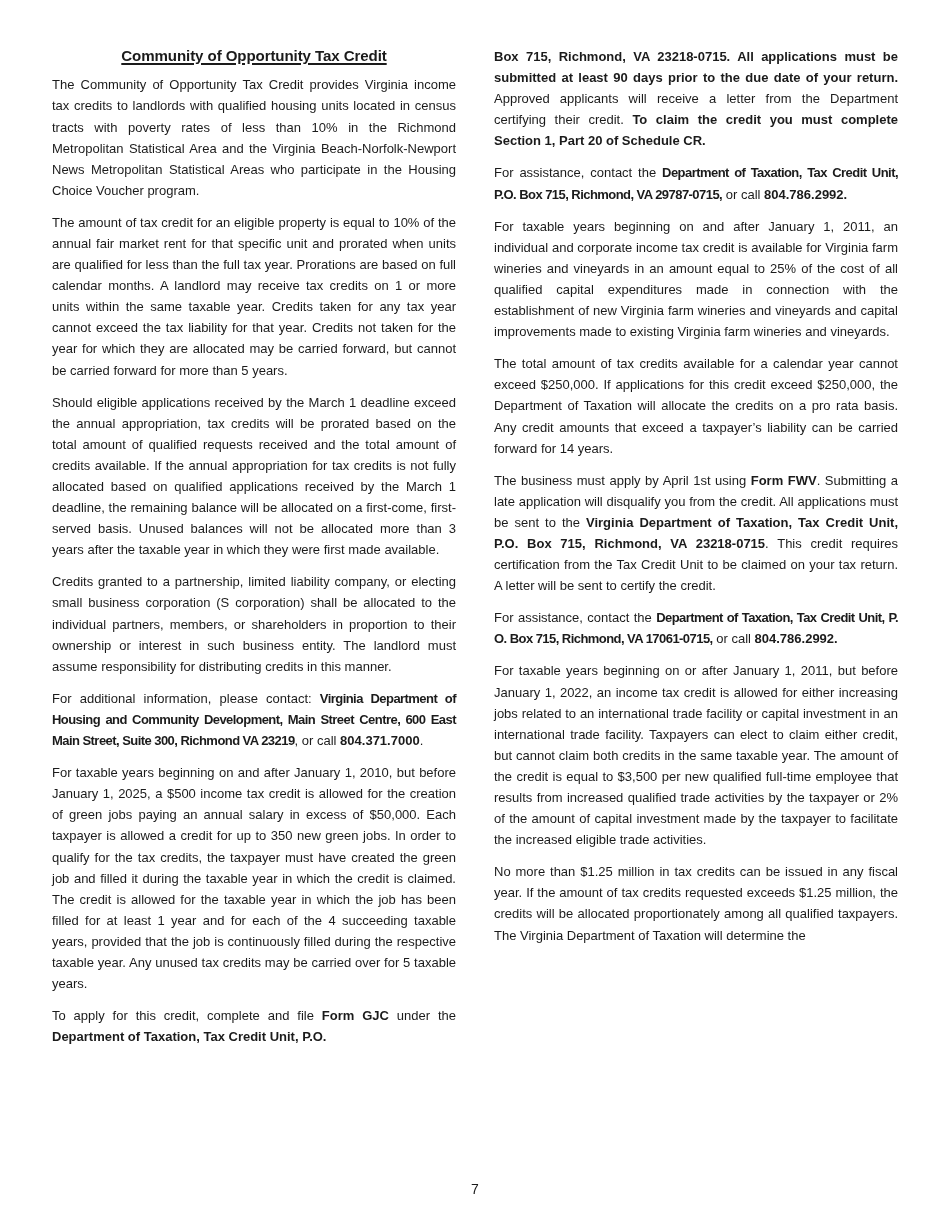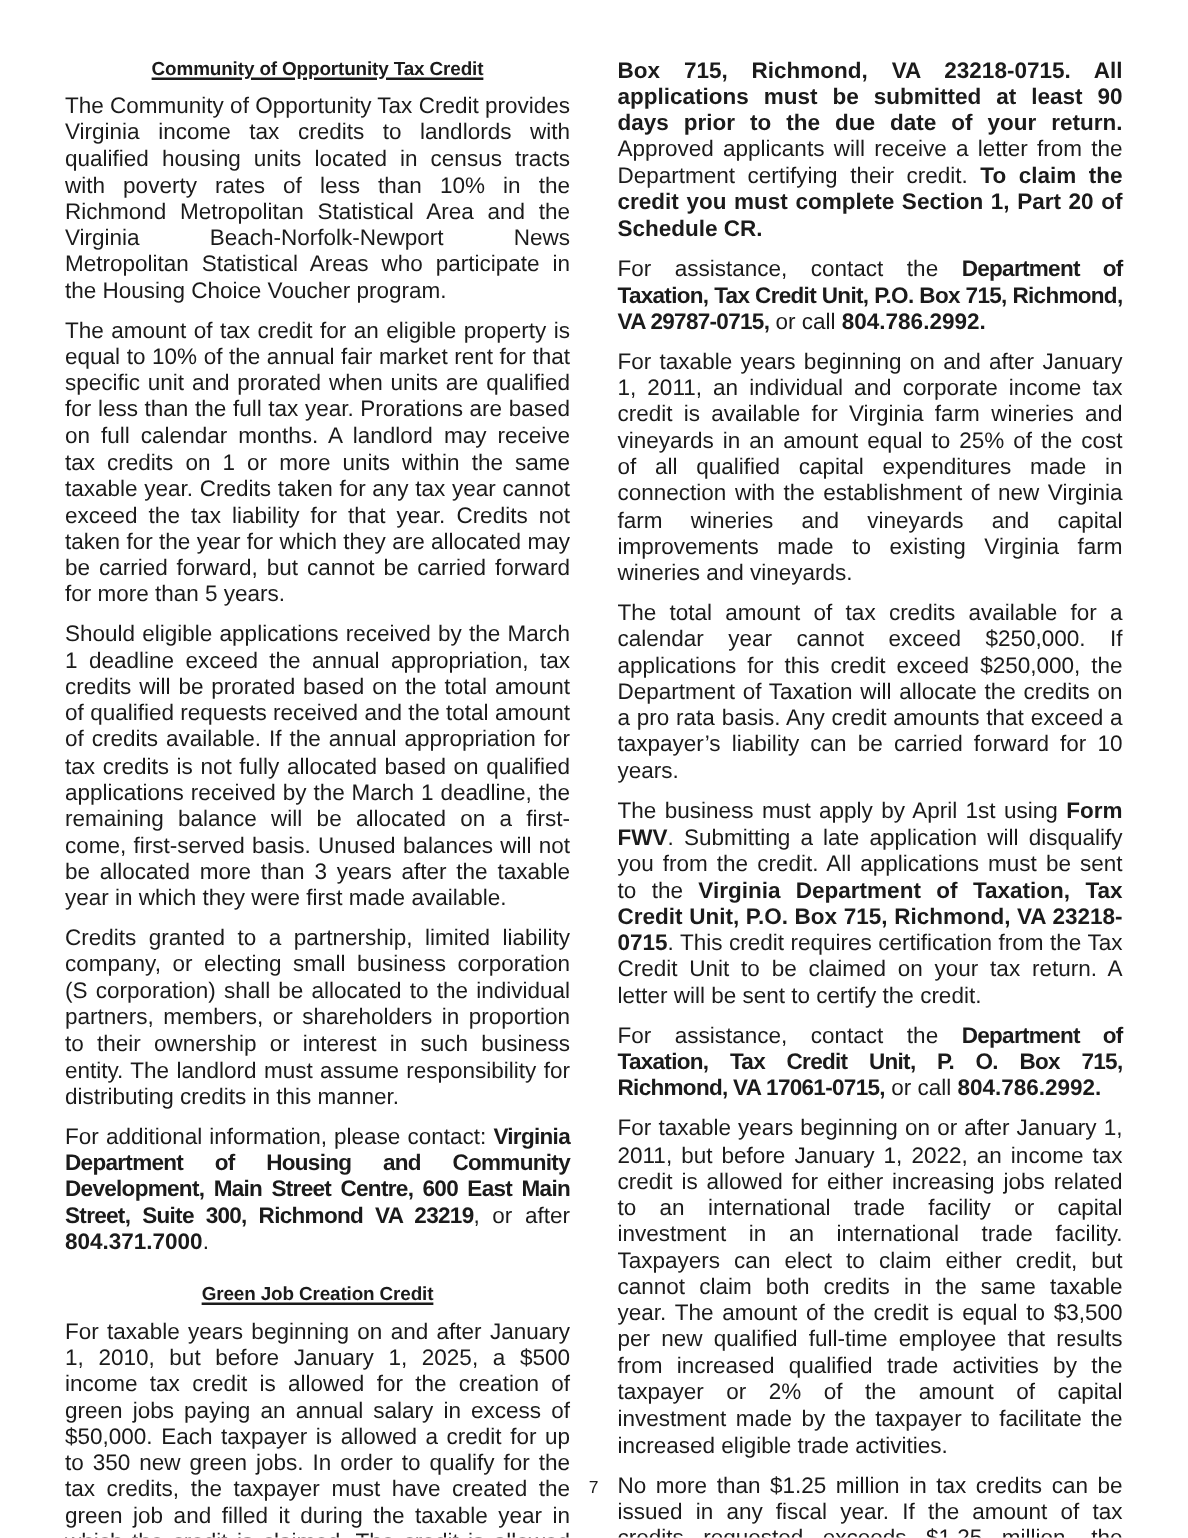--- a/index.html
+++ b/index.html
@@ -52,21 +52,21 @@
   h2.section-heading span.ul {
     text-decoration: underline;
     text-underline-offset: 2px;
     text-decoration-thickness: 1.6px;
   }
   h2.section-heading.spaced-above {
     margin-top: 22px;
   }
 
   p.body-text {
-    font-size: 18px;
+    font-size: 13px;
     line-height: 21.1px;
     text-align: justify;
     text-justify: inter-word;
     margin: 0 0 11px 0;
     padding: 0;
     hyphens: none;
   }
   p.body-text:last-child { margin-bottom: 0; }
 
   p.body-text b { font-weight: bold; }
@@ -88,30 +88,29 @@
 <body>
 
 <div class="page">
   <div class="columns">
     <div class="column" id="col-left">
         <h2 class="section-heading"><span class="ul">Community of Opportunity Tax Credit</span></h2>
         <p class="body-text"><span>The Community of Opportunity Tax Credit provides Virginia income tax credits to landlords with qualified housing units located in census tracts with poverty rates of less than 10% in the Richmond Metropolitan Statistical Area and the Virginia Beach-Norfolk-Newport News Metropolitan Statistical Areas who participate in the Housing Choice Voucher program.</span></p>
         <p class="body-text"><span>The amount of tax credit for an eligible property is equal to 10% of the annual fair market rent for that specific unit and prorated when units are qualified for less than the full tax year. Prorations are based on full calendar months. A landlord may receive tax credits on 1 or more units within the same taxable year. Credits taken for any tax year cannot exceed the tax liability for that year. Credits not taken for the year for which they are allocated may be carried forward, but cannot be carried forward for more than 5 years.</span></p>
         <p class="body-text"><span>Should eligible applications received by the March 1 deadline exceed the annual appropriation, tax credits will be prorated based on the total amount of qualified requests received and the total amount of credits available. If the annual appropriation for tax credits is not fully allocated based on qualified applications received by the March 1 deadline, the remaining balance will be allocated on a first-come, first-served basis. Unused balances will not be allocated more than 3 years after the taxable year in which they were first made available.</span></p>
         <p class="body-text"><span>Credits granted to a partnership, limited liability company, or electing small business corporation (S corporation) shall be allocated to the individual partners, members, or shareholders in proportion to their ownership or interest in such business entity. The landlord must assume responsibility for distributing credits in this manner.</span></p>
-        <p class="body-text"><span>For additional information, please contact: </span><b class="tight">Virginia Department of Housing and Community Development, Main Street Centre, 600 East Main Street, Suite 300, Richmond VA 23219</b><span>, or after </span><b>804.371.7000</b><span>.</span></p>
-        <h2 class="section-heading spaced-above"><span class="ul">Green Job Creation Credit</span></h2>
+        <p class="body-text"><span>For additional information, please contact: </span><b class="tight">Virginia Department of Housing and Community Development, Main Street Centre, 600 East Main Street, Suite 300, Richmond VA 23219</b><span>, or call </span><b>804.371.7000</b><span>.</span></p>
         <p class="body-text"><span>For taxable years beginning on and after January 1, 2010, but before January 1, 2025, a $500 income tax credit is allowed for the creation of green jobs paying an annual salary in excess of $50,000. Each taxpayer is allowed a credit for up to 350 new green jobs. In order to qualify for the tax credits, the taxpayer must have created the green job and filled it during the taxable year in which the credit is claimed. The credit is allowed for the taxable year in which the job has been filled for at least 1 year and for each of the 4 succeeding taxable years, provided that the job is continuously filled during the respective taxable year. Any unused tax credits may be carried over for 5 taxable years.</span></p>
         <p class="body-text"><span>To apply for this credit, complete and file </span><b>Form GJC</b><span> under the </span><b>Department of Taxation, Tax Credit Unit, P.O.</b></p>
       </div>
     <div class="column" id="col-right">
         <p class="body-text"><b>Box 715, Richmond, VA 23218-0715.  All applications must be submitted at least 90 days prior to the due date of your return.</b><span> Approved applicants will receive a letter from the Department certifying their credit. </span><b>To claim the credit you must complete Section 1, Part 20 of Schedule CR.</b></p>
         <p class="body-text"><span>For assistance, contact the </span><b class="tight">Department of Taxation, Tax Credit Unit, P.O. Box 715, Richmond, VA 29787-0715,</b><span> or call </span><b>804.786.2992.</b></p>
         <p class="body-text"><span>For taxable years beginning on and after January 1, 2011, an individual and corporate income tax credit is available for Virginia farm wineries and vineyards in an amount equal to 25% of the cost of all qualified capital expenditures made in connection with the establishment of new Virginia farm wineries and vineyards and capital improvements made to existing Virginia farm wineries and vineyards.</span></p>
-        <p class="body-text"><span>The total amount of tax credits available for a calendar year cannot exceed $250,000. If applications for this credit exceed $250,000, the Department of Taxation will allocate the credits on a pro rata basis. Any credit amounts that exceed a taxpayer’s liability can be carried forward for 10 years.</span></p>
+        <p class="body-text"><span>The total amount of tax credits available for a calendar year cannot exceed $250,000. If applications for this credit exceed $250,000, the Department of Taxation will allocate the credits on a pro rata basis. Any credit amounts that exceed a taxpayer’s liability can be carried forward for 14 years.</span></p>
         <p class="body-text"><span>The business must apply by April 1st using </span><b>Form FWV</b><span>. Submitting a late application will disqualify you from the credit. All applications must be sent to the </span><b>Virginia Department of Taxation, Tax Credit Unit, P.O. Box 715, Richmond, VA 23218-0715</b><span>. This credit requires certification from the Tax Credit Unit to be claimed on your tax return. A letter will be sent to certify the credit.</span></p>
         <p class="body-text"><span>For assistance, contact the </span><b class="tight">Department of Taxation, Tax Credit Unit, P. O. Box 715, Richmond, VA 17061-0715,</b><span> or call </span><b>804.786.2992.</b></p>
         <p class="body-text"><span>For taxable years beginning on or after January 1, 2011, but before January 1, 2022, an income tax credit is allowed for either increasing jobs related to an international trade facility or capital investment in an international trade facility. Taxpayers can elect to claim either credit, but cannot claim both credits in the same taxable year. The amount of the credit is equal to $3,500 per new qualified full-time employee that results from increased qualified trade activities by the taxpayer or 2% of the amount of capital investment made by the taxpayer to facilitate the increased eligible trade activities.</span></p>
         <p class="body-text"><span>No more than $1.25 million in tax credits can be issued in any fiscal year. If the amount of tax credits requested exceeds $1.25 million, the credits will be allocated proportionately among all qualified taxpayers. The Virginia Department of Taxation will determine the</span></p>
       </div>
   </div>
   <div class="page-number">7</div>
 </div>
 
 </body></html>

